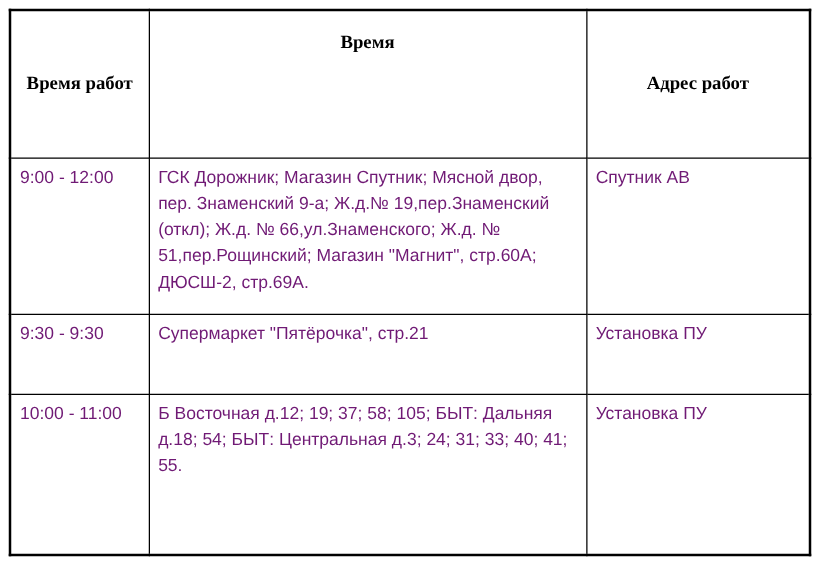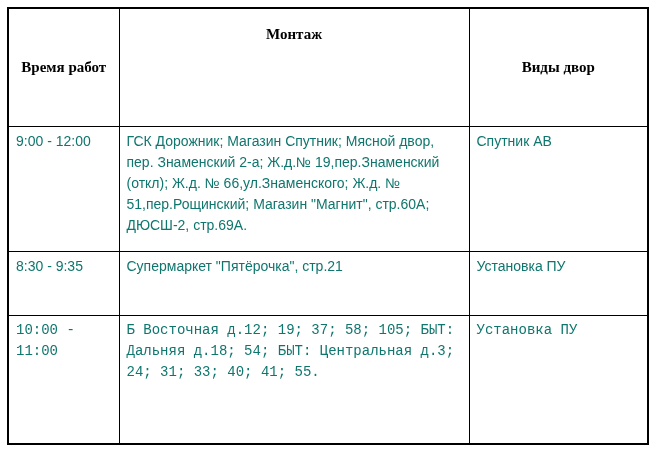--- a/index.html
+++ b/index.html
@@ -42,51 +42,51 @@
     color: #000000;
     text-align: center;
   }
   th.h-time   { vertical-align: middle; }
   th.h-addr   { vertical-align: top; padding-top: 14px; }
   th.h-work   { vertical-align: middle; }
   
   td {
     font-size: 14px;
     line-height: 21px;
-    color: #0f766e;
+    color: #701a75;
     vertical-align: top;
     text-align: left;
   }
   tr.hdr-row  { height: 118px; }
   tr.row-1    { height: 125px; }
   tr.row-2    { height: 64px; }
-  tr.row-3    { height: 129px; font-family: Liberation Mono, monospace; }
+  tr.row-3    { height: 129px; }
 </style>
 </head>
 <body>
 
 <table class="schedule-table">
   <colgroup>
     <col style="width:111px">
     <col style="width:350px">
     <col style="width:179px">
   </colgroup>
   <tbody>
     <tr class="hdr-row">
       <th class="h-time">Время работ</th>
-      <th class="h-addr">Монтаж</th>
-      <th class="h-work">Виды двор</th>
+      <th class="h-addr">Время</th>
+      <th class="h-work">Адрес работ</th>
     </tr>
     <tr class="row-1">
       <td>9:00 - 12:00</td>
-      <td>ГСК Дорожник; Магазин Спутник; Мясной двор, пер. Знаменский 2-а; Ж.д.№ 19,пер.Знаменский (откл); Ж.д. № 66,ул.Знаменского; Ж.д. № 51,пер.Рощинский; Магазин "Магнит", стр.60А; ДЮСШ-2, стр.69А.</td>
+      <td>ГСК Дорожник; Магазин Спутник; Мясной двор, пер. Знаменский 9-а; Ж.д.№ 19,пер.Знаменский (откл); Ж.д. № 66,ул.Знаменского; Ж.д. № 51,пер.Рощинский; Магазин "Магнит", стр.60А; ДЮСШ-2, стр.69А.</td>
       <td>Спутник АВ</td>
     </tr>
     <tr class="row-2">
-      <td>8:30 - 9:35</td>
+      <td>9:30 - 9:30</td>
       <td>Супермаркет "Пятёрочка", стр.21</td>
       <td>Установка ПУ</td>
     </tr>
     <tr class="row-3">
       <td>10:00 - 11:00</td>
       <td>Б Восточная д.12; 19; 37; 58; 105; БЫТ: Дальняя д.18; 54; БЫТ: Центральная д.3; 24; 31; 33; 40; 41; 55.</td>
       <td>Установка ПУ</td>
     </tr>
   </tbody>
 </table>

